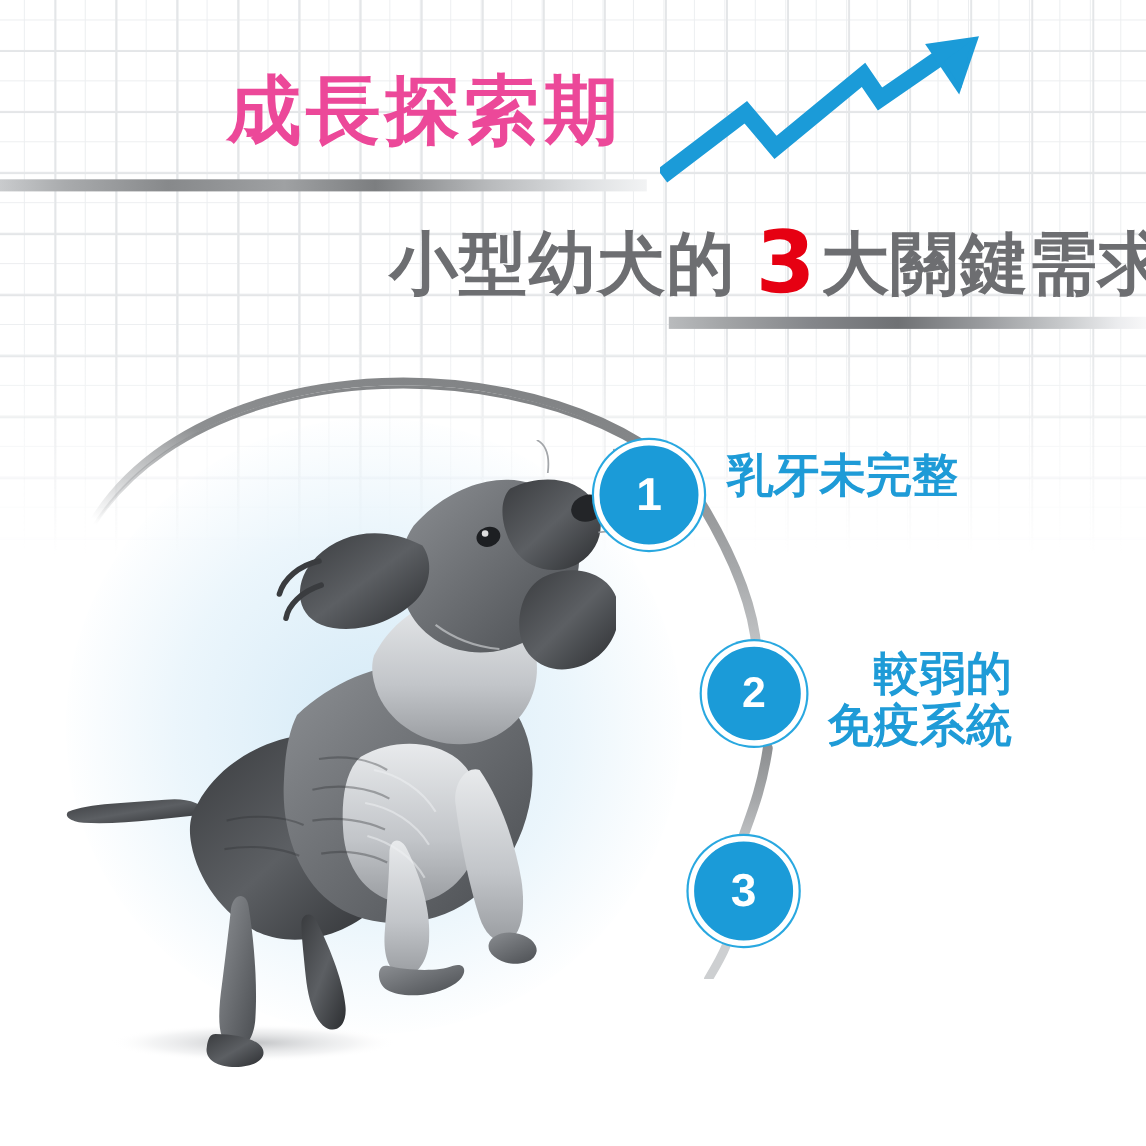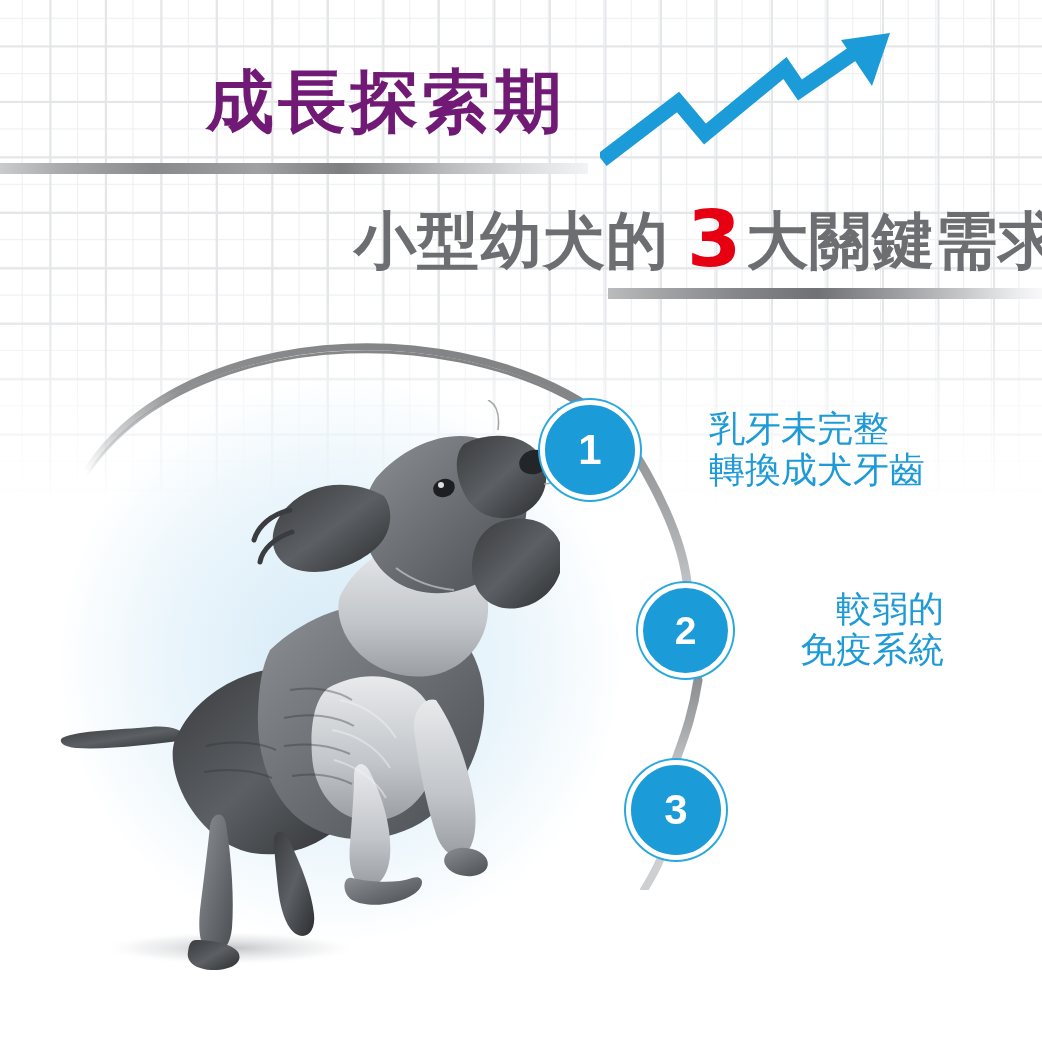--- a/index.html
+++ b/index.html
@@ -85,21 +85,21 @@
 
   
   #headline {
     position: absolute;
     left: 206px;
     top: 68px;
     font-size: 68px;
     font-weight: 700;
     letter-spacing: 4px;
     line-height: 1;
-    color: #701a75;
+    color: #ec4899;
     white-space: nowrap;
   }
 
   #subhead {
     position: absolute;
     left: 318px;
     top: 200px;
     font-size: 62px;
     font-weight: 700;
     letter-spacing: 1px;
@@ -161,25 +161,24 @@
     align-items: center;
     justify-content: center;
     color: #ffffff;
     font-weight: 700;
     font-family: "Liberation Sans", sans-serif;
     box-sizing: border-box;
   }
   .bullet .label {
     position: absolute;
     color: #1e9bd7;
-    font-weight: 400;
-    font-size: 36px;
+    font-weight: 700;
+    font-size: 42px;
     line-height: 1.14;
     white-space: nowrap;
-    margin-left: 48px;
   }
 
   #bullet-1 .disc { left: 540px; top: 400px; width: 100px; height: 100px; font-size: 42px; }
   #bullet-1 .label { left: 661px; top: 408px; }
 
   #bullet-2 .disc { left: 638px; top: 583px; width: 95px; height: 95px; font-size: 39px; }
   #bullet-2 .label { left: 752px; top: 588px; text-align: right; }
 
   #bullet-3 .disc { left: 626px; top: 760px; width: 100px; height: 100px; font-size: 42px; }
   #bullet-3 .label { left: 740px; top: 768px; }
@@ -342,21 +341,20 @@
       <path d="M 292,330 C 316,334 338,348 350,368"></path>
       <path d="M 294,360 C 316,366 336,380 346,398"></path>
       <path d="M 356,168 C 372,180 392,188 414,190"></path>
     </g>
   </svg>
 
   <div class="bullet" id="bullet-1">
     <div class="disc">1</div>
     <div class="label">
       <span class="ln">乳牙未完整</span>
-      <span class="ln">轉換成犬牙齒</span>
     </div>
   </div>
 
   <div class="bullet" id="bullet-2">
     <div class="disc">2</div>
     <div class="label">
       <span class="ln">較弱的</span>
       <span class="ln">免疫系統</span>
     </div>
   </div>

